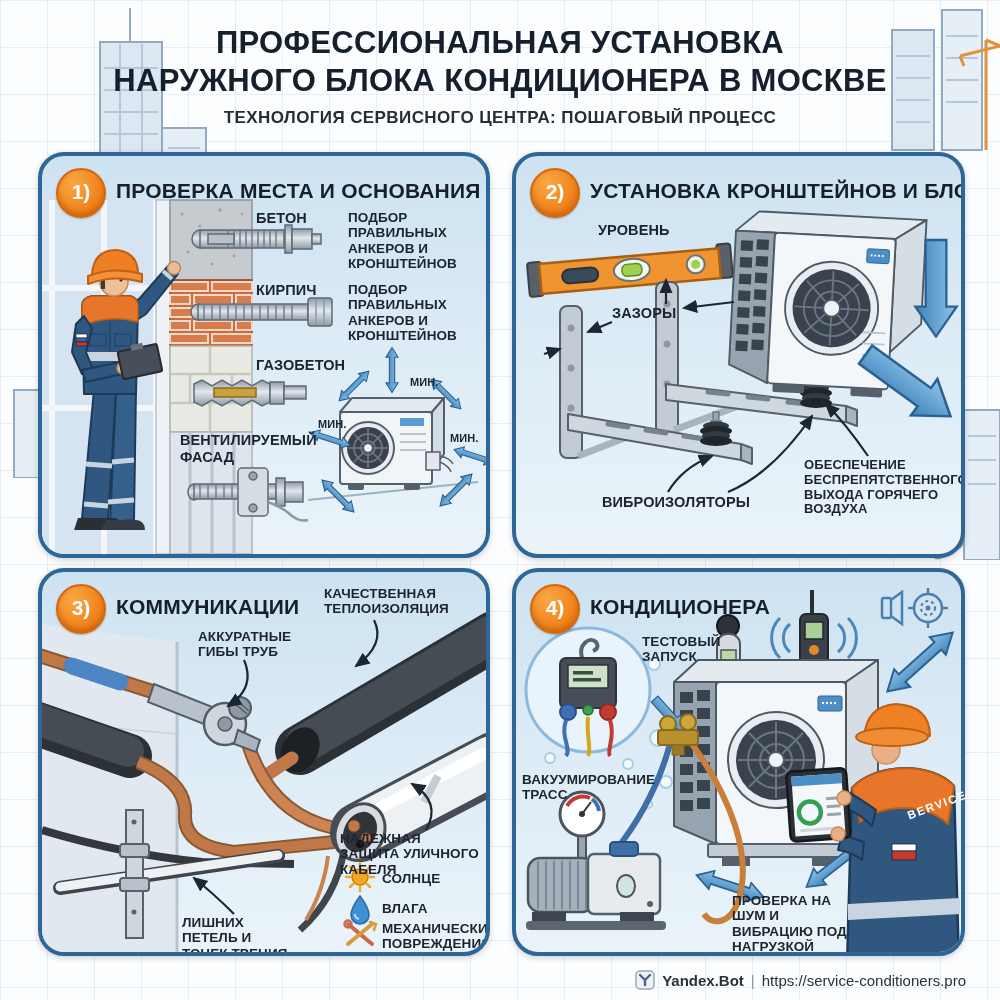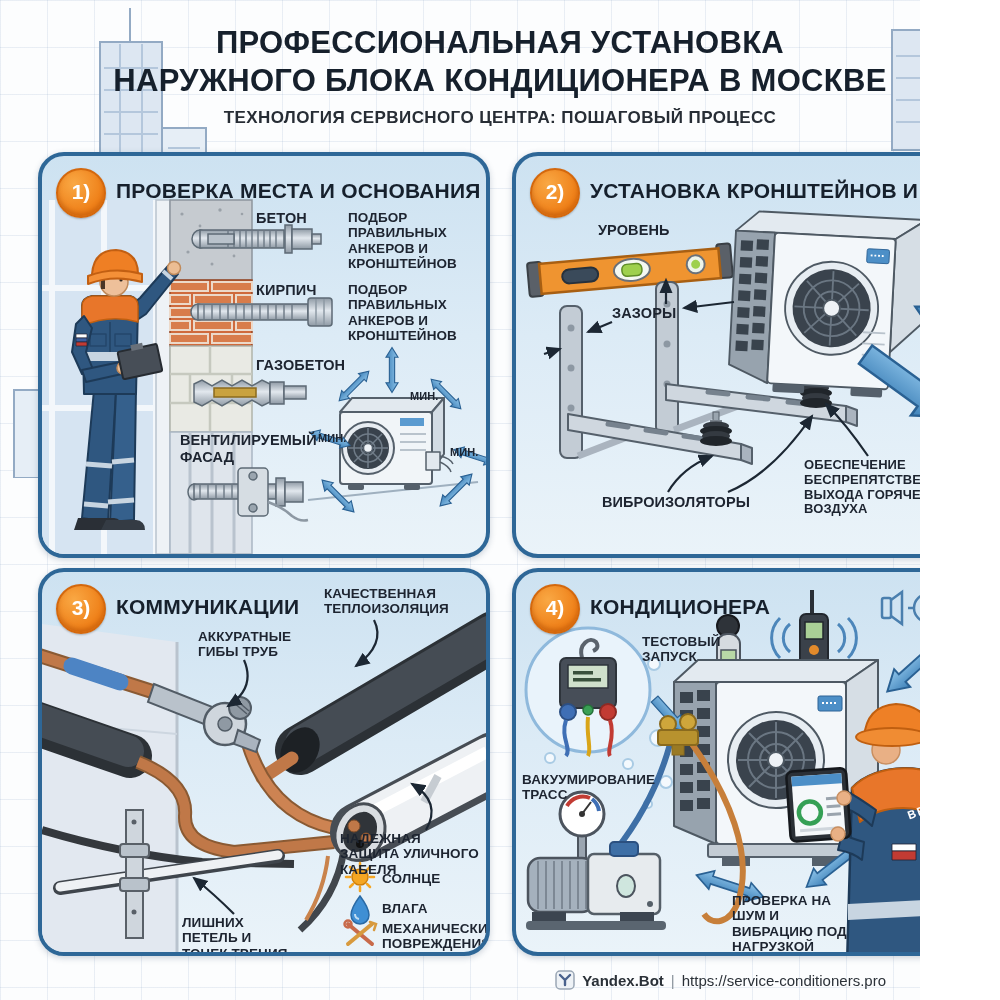--- a/index.html
+++ b/index.html
@@ -1,16 +1,16 @@
 <!DOCTYPE html>
 <html><head>
 <meta charset="utf-8">
 <style>
   html,body{margin:0;padding:0;}
-  .canvas{position:relative;width:920px;height:1000px;overflow:hidden;
+  .canvas{position:relative;width:1000px;height:1000px;overflow:hidden;
     font-family:"Liberation Sans",sans-serif;
     background-color:#fcfdfe;
     background-image:linear-gradient(rgba(163,186,212,.22) 1px,transparent 1px),
                      linear-gradient(90deg,rgba(163,186,212,.22) 1px,transparent 1px);
     background-size:47px 47px;}
   .deco{position:absolute;pointer-events:none;}
   .hdr{position:absolute;left:0;top:24px;width:1000px;text-align:center;color:#16202c;}
   .hdr .t1,.hdr .t2{font-weight:800;font-size:31px;letter-spacing:.3px;line-height:1.22;}
   .hdr .sub{margin-top:8px;font-weight:600;font-size:17px;color:#272d35;letter-spacing:.4px;}
   .panel{position:absolute;border:4px solid #2e6797;border-radius:26px;overflow:hidden;
@@ -19,21 +19,21 @@
   .badge{position:absolute;left:14px;top:12px;width:46px;height:46px;border-radius:50%;
     background:radial-gradient(circle at 35% 30%,#f9a844,#ee7d15 72%);
     border:2px solid #d4680d;color:#fff;font-weight:800;font-size:21px;line-height:44px;
     text-align:center;box-shadow:inset 0 -3px 4px rgba(150,60,0,.35),0 1px 2px rgba(0,0,0,.25);}
   .ptitle{position:absolute;left:74px;top:23px;font-weight:800;font-size:21px;
     color:#16202c;letter-spacing:.2px;white-space:nowrap;text-align:right;}
   .lbl{position:absolute;font-weight:700;font-size:13.5px;line-height:1.14;color:#1d2430;
     text-align:left;letter-spacing:.1px;}
   .lbl.lft{text-align:left;}
   .mat{font-size:14.5px;}
-  .min{font-size:11px;margin-top:14px;}
+  .min{font-size:11px;}
   .psvg{position:absolute;left:0;top:0;width:100%;height:100%;}
   .ftr{position:absolute;right:34px;bottom:10px;display:flex;align-items:center;gap:7px;
     font-size:15px;color:#2b3138;}
   .ftr .b{font-weight:700;}
   .ftr .s{color:#8a939c;font-weight:300;}
   .bervice{position:absolute;left:906px;top:799px;color:#fff;font-weight:800;font-size:11.5px;
     letter-spacing:.14em;transform:rotate(-20deg);}
 </style>
 </head>
 <body>

